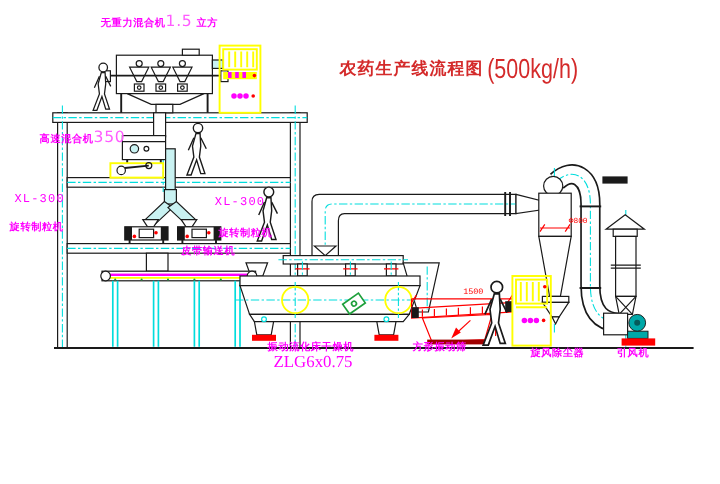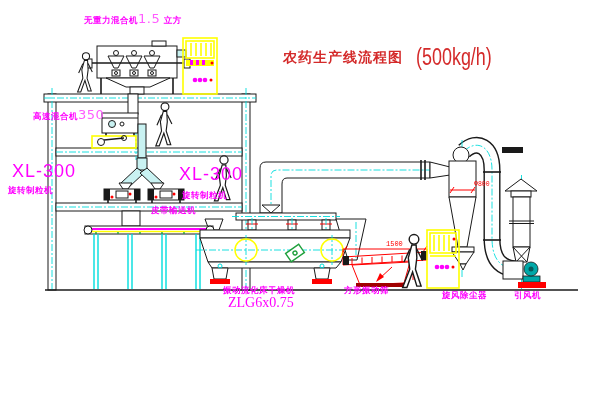--- a/index.html
+++ b/index.html
@@ -21,25 +21,25 @@
   .rd  {fill:var(--dim-red,#ff0000);stroke:none;}
   .rdl {fill:none;stroke:var(--dim-red,#ff0000);stroke-width:1;}
   .grnl{fill:#fff;stroke:var(--motor-green,#1fa03c);stroke-width:1.4;}
   .teal{fill:var(--fan-teal,#00a8a8);stroke:var(--line-black,#1a1a1a);stroke-width:0.8;}
   .po  {fill:none;stroke:var(--line-black,#1a1a1a);stroke-width:17;}
   .pi  {fill:none;stroke:#fff;stroke-width:14.2;}
 
   
   .lbl{position:absolute;color:var(--label-magenta,#ff00ff);line-height:1;white-space:nowrap;}
   .lbl-sm{font-size:8.5px;font-weight:bold;letter-spacing:0.5px;text-align:center;}
-  .lbl-model{font-family:Liberation Sans, sans-serif;font-size:18px;letter-spacing:1px;}
+  .lbl-model{font-family:Liberation Mono, monospace;font-size:10px;letter-spacing:1px;}
   .lbl-model-lg{font-family:Liberation Serif, serif;font-size:14px;}
   .sz{font-size:13px;font-weight:normal;color:var(--label-magenta-light,#ff5cff);}
   .dim{position:absolute;color:var(--dim-red,#ff0000);font-family:Liberation Mono, monospace;line-height:1;white-space:nowrap;margin-left:24px;}
-  #title{position:absolute;left:283px;top:44px;display:flex;align-items:center;gap:13px;color:var(--title-red,#d42a2a);}
+  #title{position:absolute;left:283px;top:44px;display:flex;align-items:center;gap:3px;color:var(--title-red,#d42a2a);}
   #title .t-name{font-size:14px;font-weight:bold;letter-spacing:1px;}
   #title .t-cap{font-size:23px;font-weight:400;display:inline-block;transform:scaleX(0.78);
                 transform-origin:left center;font-family:"Liberation Sans",sans-serif;}
 </style>
 </head>
 <body>
 
 <div id="stage">
 
 <svg id="drawing" width="600" height="403" viewBox="0 0 600 403">

